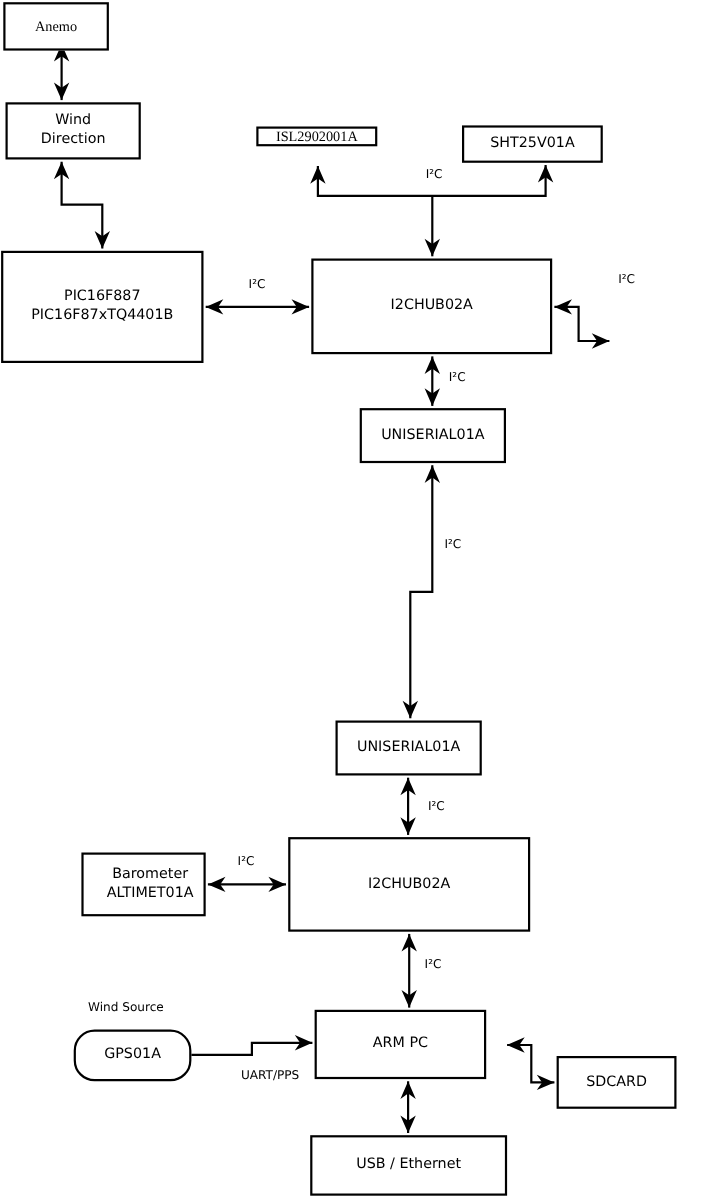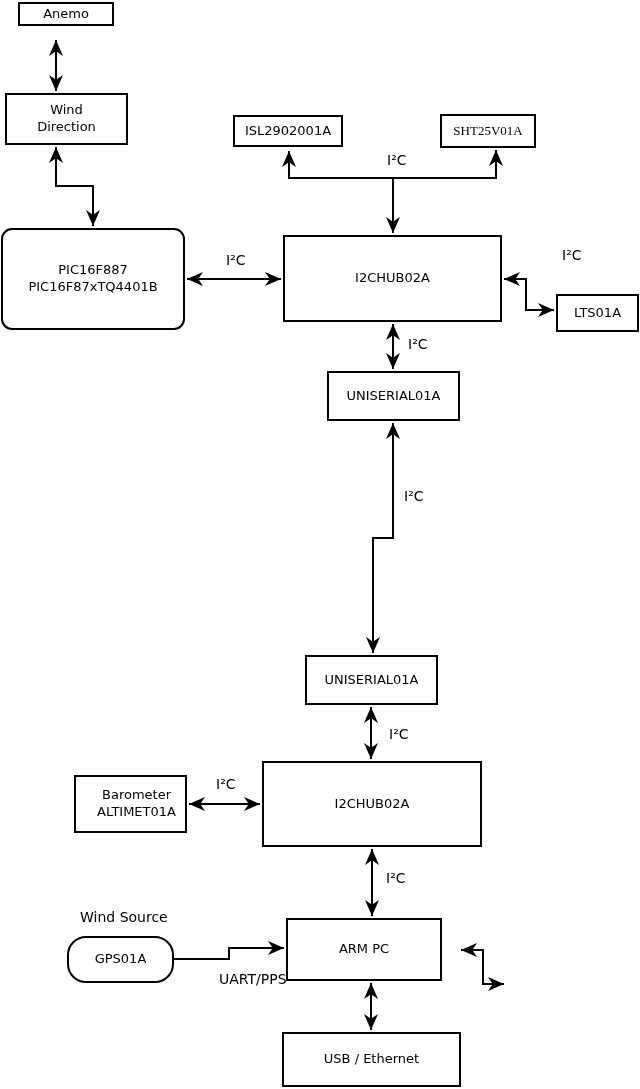--- a/index.html
+++ b/index.html
@@ -29,31 +29,31 @@
     align-items: center;
     justify-content: center;
     text-align: center;
     font-size: 13px;
     line-height: 1.28;
     color: #000000;
     z-index: 2;
   }
   .edge-label {
     position: absolute;
-    font-size: 14px;
+    font-size: 11px;
     color: #000000;
     white-space: nowrap;
     z-index: 3;
   }
   
-  #n-anemo   { left: 18px;   top: 2px;    width: 96px;  height: 24px; }
+  #n-anemo   { left: 3px;   top: 2px;    width: 96px;  height: 44px; font-family: Liberation Serif, serif; }
   #n-wind    { left: 5px;   top: 93px;   width: 123px; height: 52px; }
-  #n-pic     { left: 1px;   top: 228px;  width: 184px; height: 102px; border-radius: 11px; }
-  #n-isl     { left: 233px; top: 115px;  width: 110px; height: 32px; }
-  #n-sht     { left: 440px; top: 114px;  width: 96px; height: 34px; font-family: Liberation Serif, serif; }
+  #n-pic     { left: 1px;   top: 228px;  width: 184px; height: 102px; }
+  #n-isl     { left: 233px; top: 115px;  width: 110px; height: 18px; font-family: Liberation Serif, serif; }
+  #n-sht     { left: 420px; top: 114px;  width: 128px; height: 34px; }
   #n-hub1    { left: 283px; top: 235px;  width: 219px; height: 87px; }
   #n-lts     { left: 556px; top: 294px;  width: 83px;  height: 38px; }
   #n-uni1    { left: 327px; top: 371px;  width: 133px; height: 50px; }
   #n-uni2    { left: 305px; top: 655px;  width: 133px; height: 50px; }
   #n-hub2    { left: 262px; top: 761px;  width: 220px; height: 86px; }
   #n-baro    { left: 74px;  top: 775px;  width: 113px; height: 58px; padding-left: 12px; }
   #n-gps     { left: 67px;  top: 936px;  width: 107px; height: 47px; border-radius: 19px; }
   #n-arm     { left: 286px; top: 918px;  width: 156px; height: 63px; }
   #n-sd      { left: 506px; top: 960px;  width: 109px; height: 48px; }
   #n-usb     { left: 282px; top: 1032px; width: 179px; height: 55px; }
@@ -124,23 +124,20 @@
   </div>
 
   <div class="node" id="n-sht">
     <span>SHT25V01A</span>
   </div>
 
   <div class="node" id="n-hub1">
     <span>I2CHUB02A</span>
   </div>
 
-  <div class="node" id="n-lts">
-    <span>LTS01A</span>
-  </div>
 
   <div class="node" id="n-uni1">
     <span>UNISERIAL01A</span>
   </div>
 
   <div class="node" id="n-uni2">
     <span>UNISERIAL01A</span>
   </div>
 
   <div class="node" id="n-hub2">
@@ -155,20 +152,23 @@
   </div>
 
   <div class="node" id="n-gps">
     <span>GPS01A</span>
   </div>
 
   <div class="node" id="n-arm">
     <span>ARM PC</span>
   </div>
 
+  <div class="node" id="n-sd">
+    <span>SDCARD</span>
+  </div>
 
   <div class="node" id="n-usb">
     <span>USB / Ethernet</span>
   </div>
 
   <div class="edge-label" id="l-i2c-sensors">I²C</div>
   <div class="edge-label" id="l-i2c-pic">I²C</div>
   <div class="edge-label" id="l-i2c-lts">I²C</div>
   <div class="edge-label" id="l-i2c-hub-uni">I²C</div>
   <div class="edge-label" id="l-i2c-long">I²C</div>

